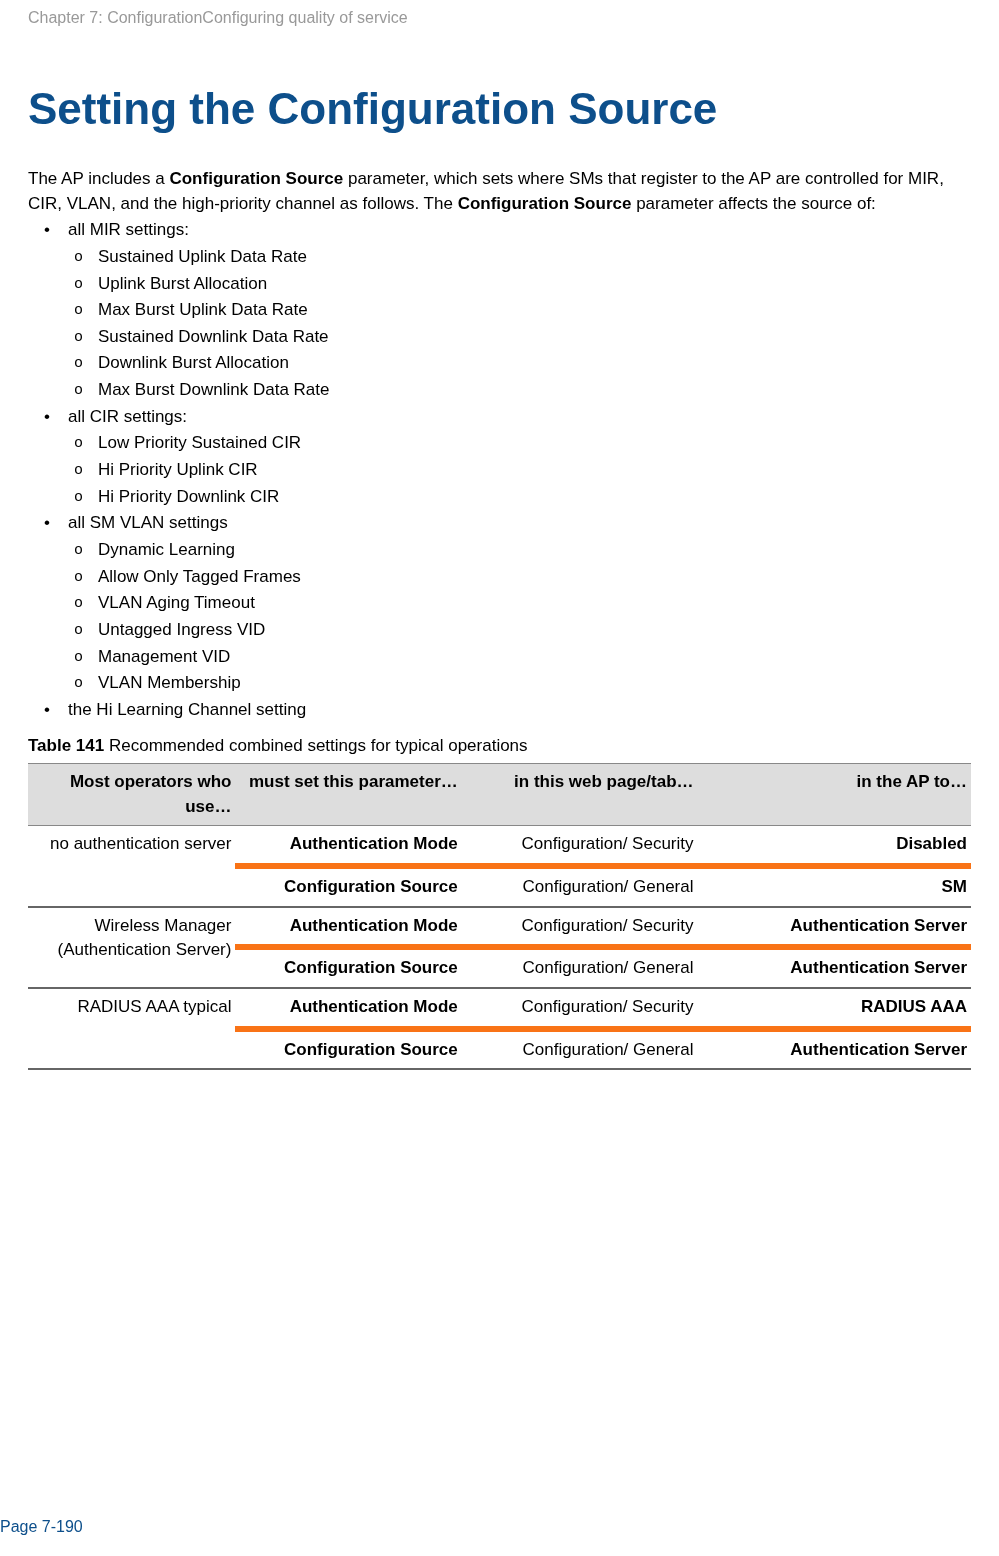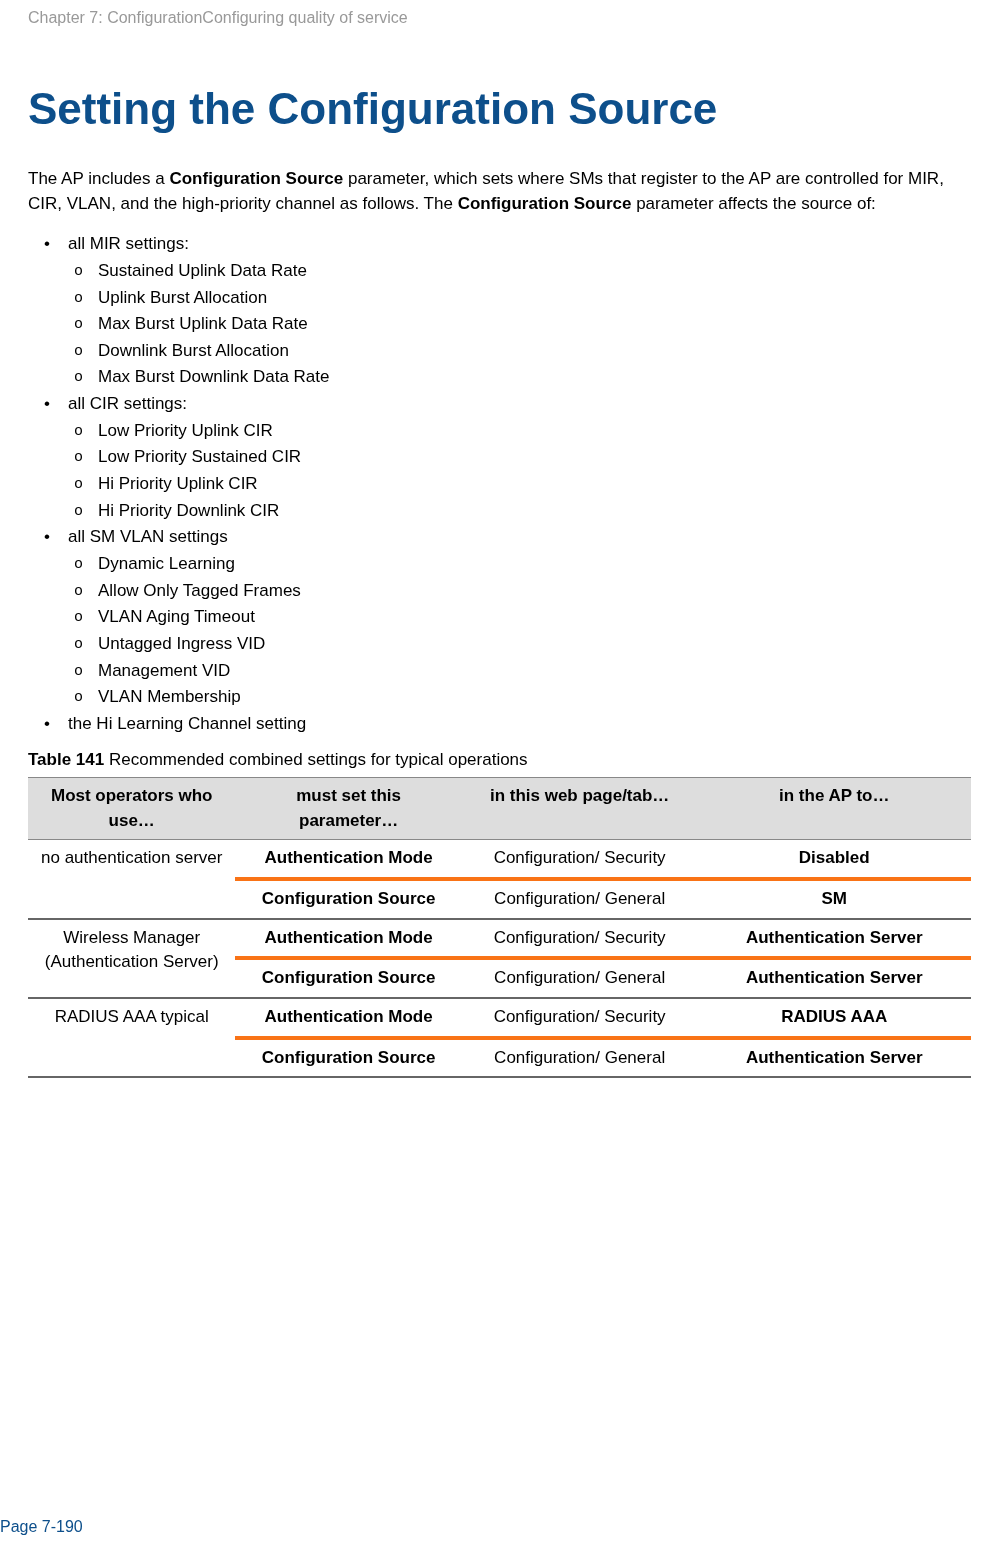--- a/index.html
+++ b/index.html
@@ -9,33 +9,33 @@
     height: 1556px;
     background: #fff;
     color: #000;
     font-size: 17px;
     line-height: 1.45;
     padding: 6px 28px 20px 28px;
     position: relative;
   }
   .header { display: flex; color: #999; font-size: 16px; margin-bottom: 48px; }
   h1 { color: #0d4f8b; font-size: 44px; font-weight: bold; font-family: "Arial Narrow", Arial, sans-serif; letter-spacing: 0px; margin-bottom: 26px; }
-  p.intro { margin-bottom: 16px; }
+  p.intro { margin-bottom: 2px; }
   .bold { font-weight: bold; }
   ul.bullets { list-style: none; padding-left: 28px; }
   ul.bullets > li { position: relative; margin: 2px 12px; }
   ul.bullets > li::before { content: "•"; position: absolute; left: -24px; top: 0; }
   ul.sub { list-style: none; padding-left: 30px; }
   ul.sub > li { position: relative; margin: 2px 0; }
   ul.sub > li::before { content: "o"; position: absolute; left: -24px; font-family: "Courier New", monospace; font-size: 15px; top: 2px; }
   .table-caption { margin-top: 12px; margin-bottom: 4px; }
   table { border-collapse: collapse; width: 100%; }
-  th, td { text-align: center; padding: 6px 12px; vertical-align: top; font-size: 17px; font-weight: normal; }
+  th, td { text-align: right; padding: 6px 4px; vertical-align: top; font-size: 17px; font-weight: normal; }
   thead th { background: #ddd; border-top: 1px solid #888; border-bottom: 1px solid #888; }
-  tbody td { border-bottom: 4px solid #f97316; }
+  tbody td { border-bottom: 6px solid #f97316; }
   tbody td.rowlabel { border-bottom: 2px solid #666; }
   .col1 { width: 22%; }
   .col2 { width: 24%; }
   .col3 { width: 25%; }
   .col4 { width: 29%; }
   .footer { position: absolute; bottom: 18px; left: 0; width: 100%; text-align: left; color: #0d4f8b; font-size: 16px; }
 </style>
 </head>
 <body>
 
@@ -50,28 +50,28 @@
   <span>The AP includes a </span><span class="bold">Configuration Source</span><span> parameter, which sets where SMs that register to the AP are controlled for MIR, CIR, VLAN, and the high-priority channel as follows. The </span><span class="bold">Configuration Source</span><span> parameter affects the source of:</span>
 </p>
 
 <ul class="bullets">
   <li>
     <span>all MIR settings:</span>
     <ul class="sub">
       <li>Sustained Uplink Data Rate</li>
       <li>Uplink Burst Allocation</li>
       <li>Max Burst Uplink Data Rate</li>
+      <li>Sustained Downlink Data Rate</li>
       <li>Downlink Burst Allocation</li>
       <li>Max Burst Downlink Data Rate</li>
     </ul>
   </li>
   <li>
     <span>all CIR settings:</span>
     <ul class="sub">
-      <li>Low Priority Uplink CIR</li>
       <li>Low Priority Sustained CIR</li>
       <li>Hi Priority Uplink CIR</li>
       <li>Hi Priority Downlink CIR</li>
     </ul>
   </li>
   <li>
     <span>all SM VLAN settings</span>
     <ul class="sub">
       <li>Dynamic Learning</li>
       <li>Allow Only Tagged Frames</li>

